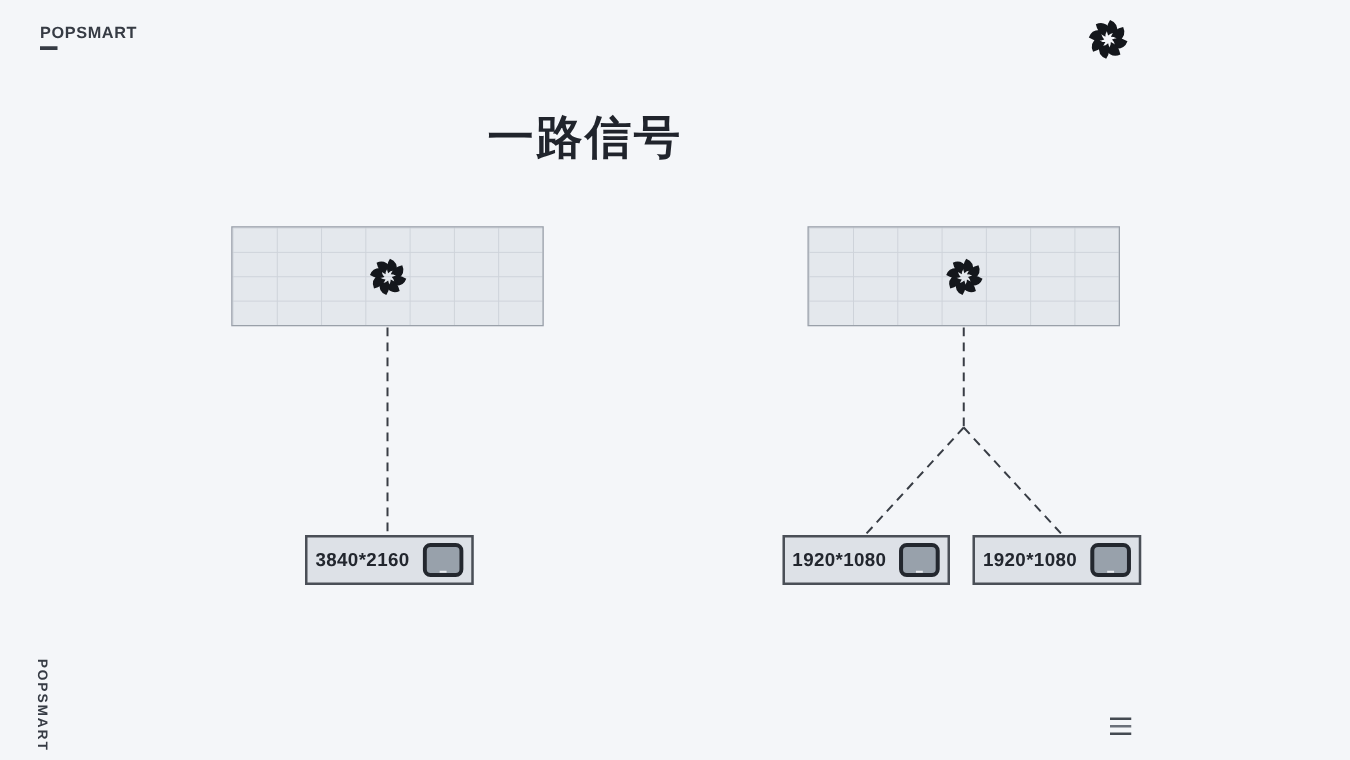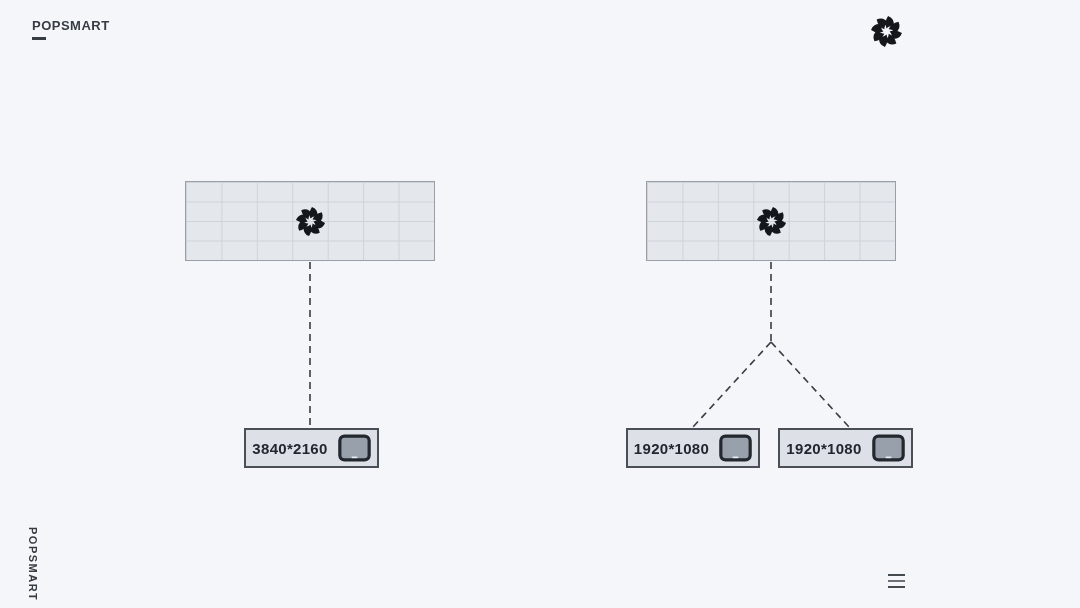--- a/index.html
+++ b/index.html
@@ -100,20 +100,21 @@
         <use href="#blade" transform="rotate(90)"></use>
         <use href="#blade" transform="rotate(135)"></use>
         <use href="#blade" transform="rotate(180)"></use>
         <use href="#blade" transform="rotate(225)"></use>
         <use href="#blade" transform="rotate(270)"></use>
         <use href="#blade" transform="rotate(315)"></use>
       </g>
     </svg>
   </div>
 
+  <div class="page-title">一路信号</div>
 
   <svg class="connectors" width="1080" height="608">
     <path d="M310,262 L310,427"></path>
     <path d="M771,262 L771,342"></path>
     <path d="M771,342 L693,427"></path>
     <path d="M771,342 L849,427"></path>
   </svg>
 
   <div class="panel panel-left">
     <svg viewBox="-16 -16 32 32">

